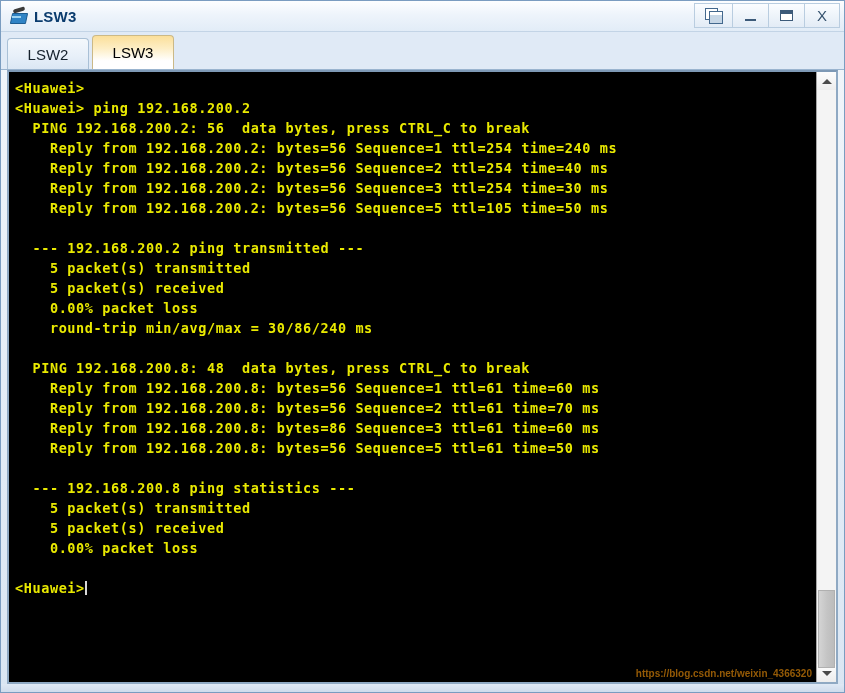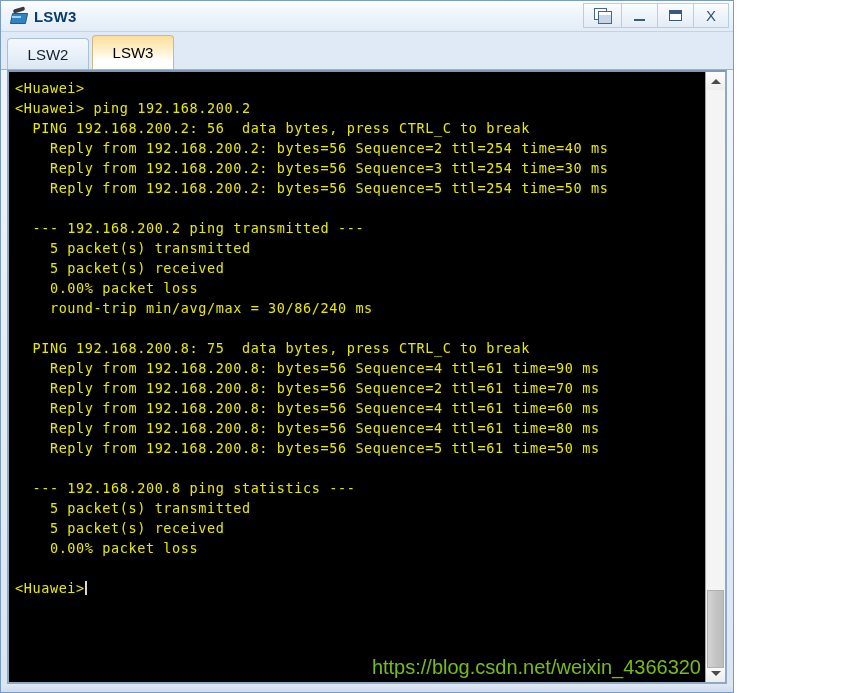--- a/index.html
+++ b/index.html
@@ -6,21 +6,21 @@
   html, body {
     margin: 0;
     padding: 0;
     background: #ffffff;
   }
   body {
     font-family: "Liberation Sans", sans-serif;
   }
   .window {
     position: relative;
-    width: 734px;
+    width: 845px;
     height: 693px;
     box-sizing: border-box;
     background: linear-gradient(180deg, #f3f7fb 0%, #e4edf7 55%, #dae6f3 100%);
     border: 1px solid #7a9cc0;
     overflow: hidden;
   }
 
   
   .titlebar {
     position: relative;
@@ -181,20 +181,21 @@
     border-top: 2px solid #7e99b5;
     position: relative;
     display: flex;
   }
   .term-screen {
     flex: 1 1 auto;
     background: #000000;
     overflow: hidden;
     position: relative;
     padding: 6px 4px 0 6px;
+    font-weight: bold;
   }
   .term-line {
     font-family: "DejaVu Sans Mono", "Liberation Mono", monospace;
     font-size: 13.5px;
     line-height: 20px;
     color: #e9e900;
     white-space: pre;
     letter-spacing: 0.6px;
     height: 20px;
   }
@@ -203,22 +204,22 @@
     width: 2px;
     height: 14px;
     background: #d8d8d8;
     vertical-align: -2px;
   }
   .watermark {
     position: absolute;
     right: 4px;
     bottom: 3px;
     font-family: "Liberation Sans", sans-serif;
-    font-size: 20px;
-    color: #84cc16;
+    font-size: 10px;
+    color: #a16207;
     white-space: nowrap;
     opacity: 0.92;
   }
 
   
   .scrollbar {
     width: 19px;
     flex: 0 0 19px;
     background: #f1f1f1;
     border-left: 1px solid #a6a6a6;
@@ -300,35 +301,35 @@
     <div class="tab active">
       <span>LSW3</span>
     </div>
   </div>
 
   <div class="term-frame">
     <div class="term-screen" id="term-screen">
       <div class="term-line">&lt;Huawei&gt;</div>
         <div class="term-line">&lt;Huawei&gt; ping 192.168.200.2</div>
         <div class="term-line">  PING 192.168.200.2: 56  data bytes, press CTRL_C to break</div>
+        <div class="term-line">    Reply from 192.168.200.2: bytes=56 Sequence=1 ttl=254 time=240 ms</div>
         <div class="term-line">    Reply from 192.168.200.2: bytes=56 Sequence=2 ttl=254 time=40 ms</div>
         <div class="term-line">    Reply from 192.168.200.2: bytes=56 Sequence=3 ttl=254 time=30 ms</div>
-        <div class="term-line">    Reply from 192.168.200.2: bytes=56 Sequence=5 ttl=254 time=50 ms</div>
+        <div class="term-line">    Reply from 192.168.200.2: bytes=56 Sequence=5 ttl=105 time=50 ms</div>
         <div class="term-line"></div>
         <div class="term-line">  --- 192.168.200.2 ping transmitted ---</div>
         <div class="term-line">    5 packet(s) transmitted</div>
         <div class="term-line">    5 packet(s) received</div>
         <div class="term-line">    0.00% packet loss</div>
         <div class="term-line">    round-trip min/avg/max = 30/86/240 ms</div>
         <div class="term-line"></div>
-        <div class="term-line">  PING 192.168.200.8: 75  data bytes, press CTRL_C to break</div>
-        <div class="term-line">    Reply from 192.168.200.8: bytes=56 Sequence=4 ttl=61 time=90 ms</div>
+        <div class="term-line">  PING 192.168.200.8: 48  data bytes, press CTRL_C to break</div>
+        <div class="term-line">    Reply from 192.168.200.8: bytes=56 Sequence=1 ttl=61 time=60 ms</div>
         <div class="term-line">    Reply from 192.168.200.8: bytes=56 Sequence=2 ttl=61 time=70 ms</div>
-        <div class="term-line">    Reply from 192.168.200.8: bytes=56 Sequence=4 ttl=61 time=60 ms</div>
-        <div class="term-line">    Reply from 192.168.200.8: bytes=56 Sequence=4 ttl=61 time=80 ms</div>
+        <div class="term-line">    Reply from 192.168.200.8: bytes=86 Sequence=3 ttl=61 time=60 ms</div>
         <div class="term-line">    Reply from 192.168.200.8: bytes=56 Sequence=5 ttl=61 time=50 ms</div>
         <div class="term-line"></div>
         <div class="term-line">  --- 192.168.200.8 ping statistics ---</div>
         <div class="term-line">    5 packet(s) transmitted</div>
         <div class="term-line">    5 packet(s) received</div>
         <div class="term-line">    0.00% packet loss</div>
         <div class="term-line"></div>
         <div class="term-line"><span>&lt;Huawei&gt;</span><span class="cursor-block"></span></div>
         <div class="watermark">https://blog.csdn.net/weixin_4366320</div>
     </div>

